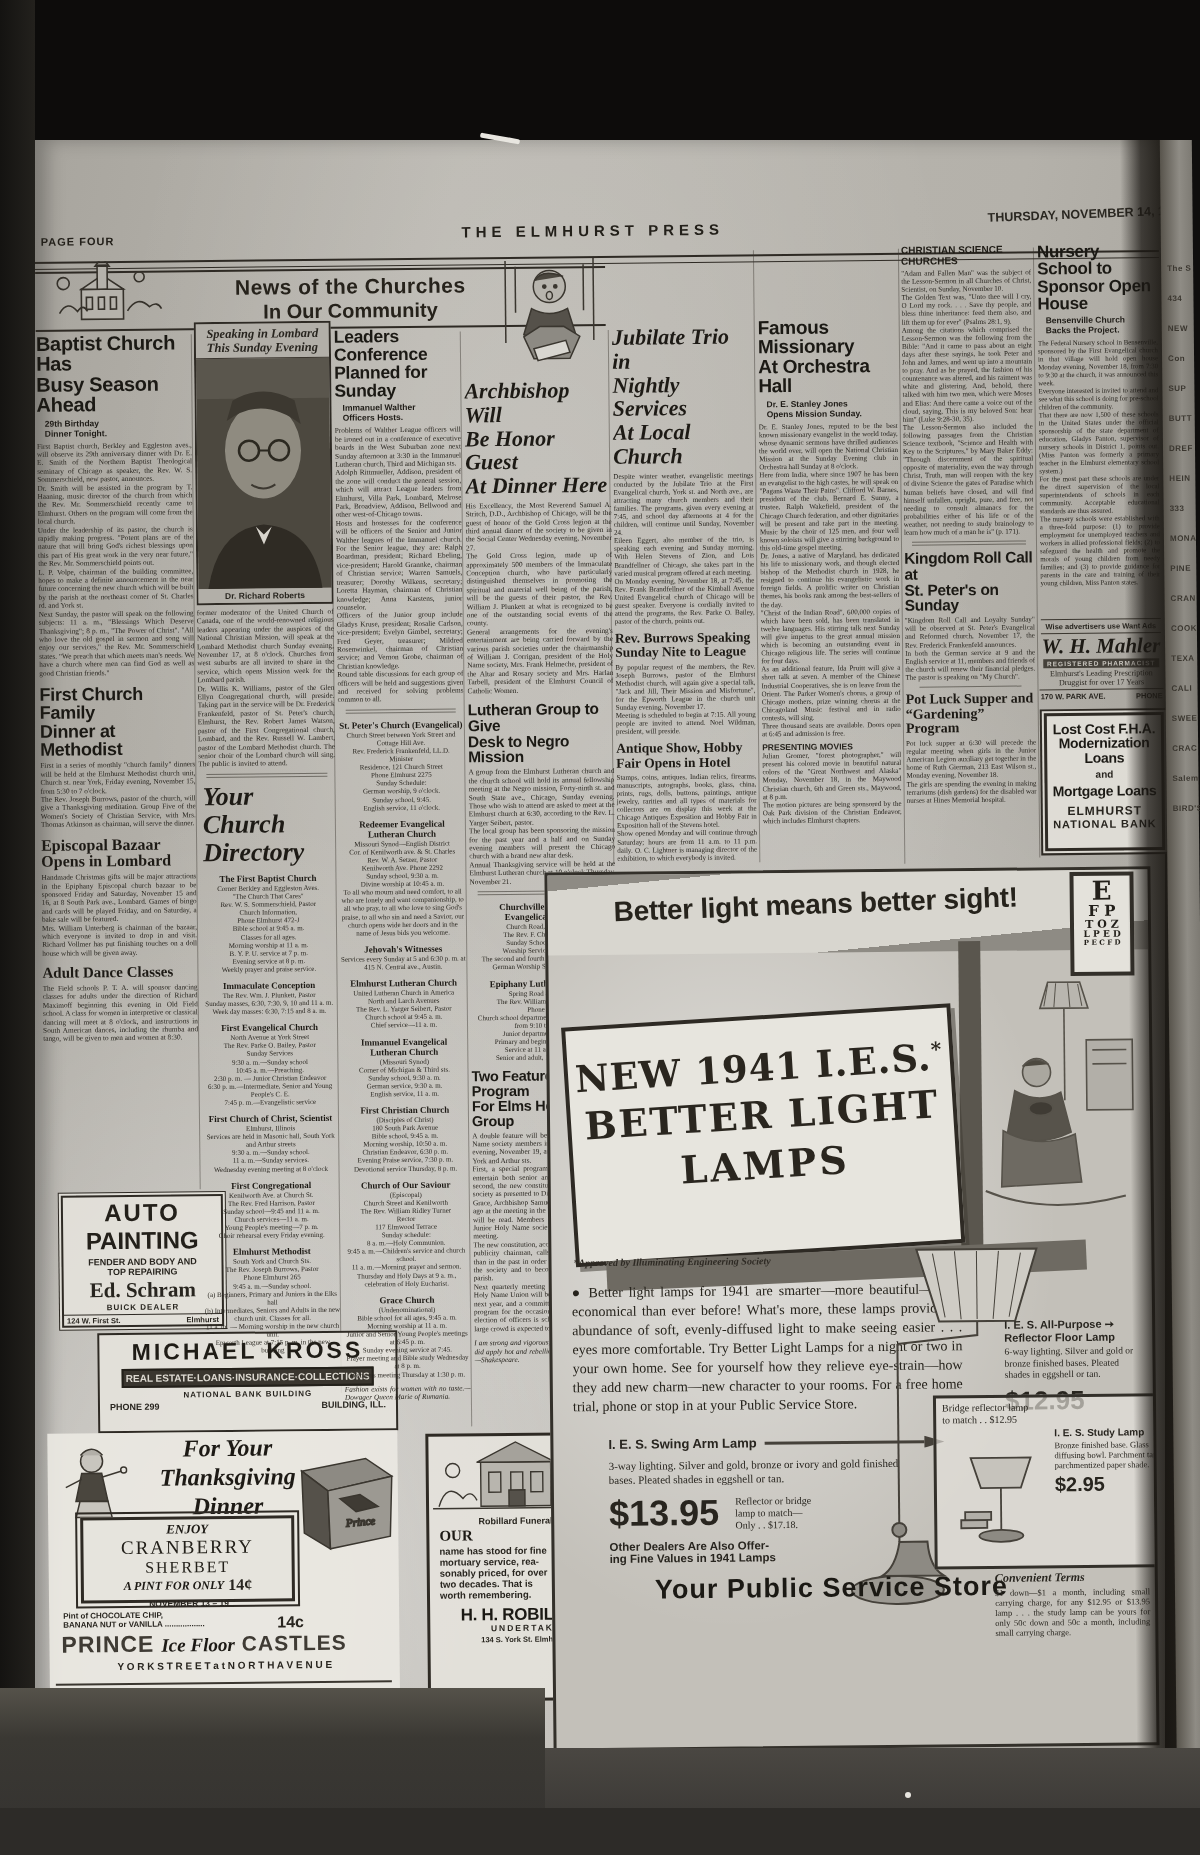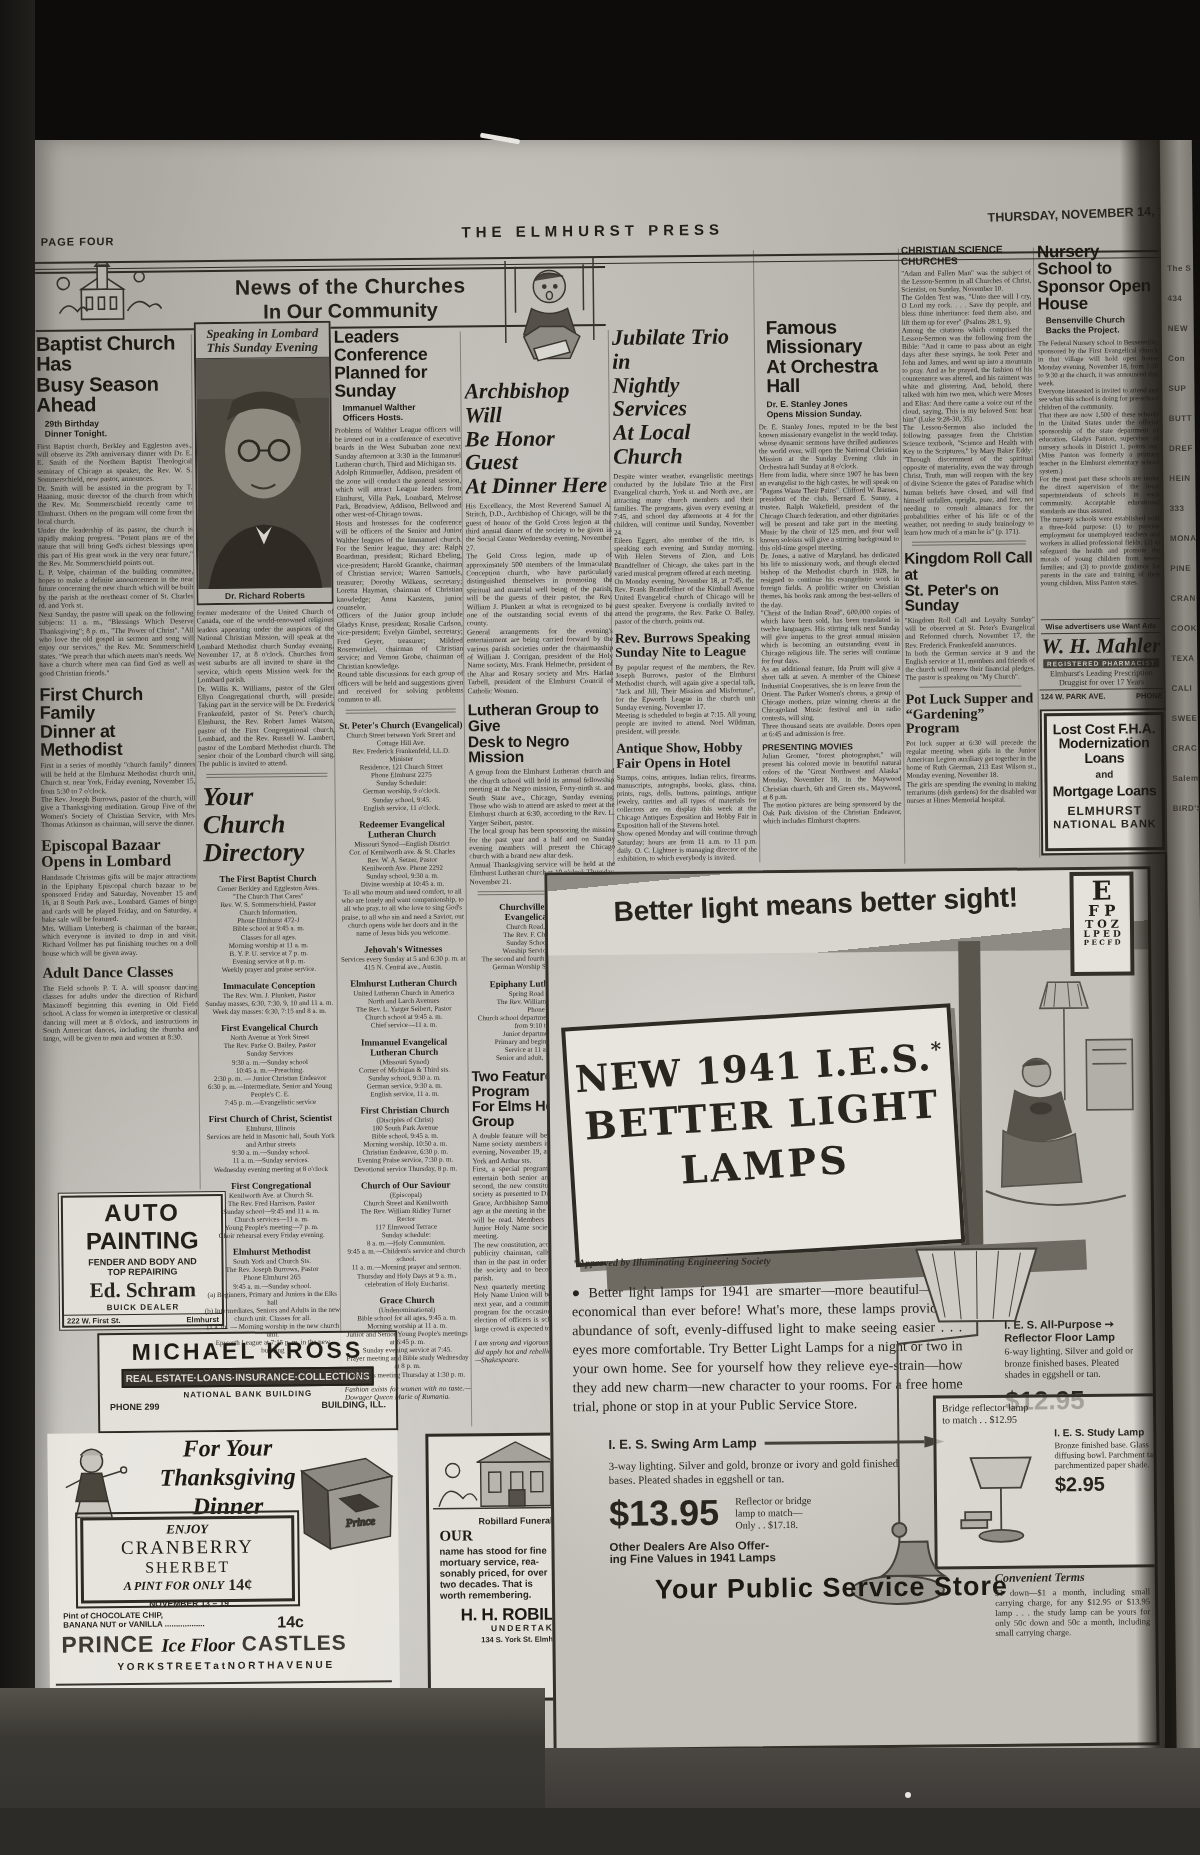--- a/index.html
+++ b/index.html
@@ -130,21 +130,21 @@
     </div>
 
     <div class="adbox" style="left:58px;top:1190px;width:158px;height:128px;box-shadow:0 0 0 2px #e0ded7,0 0 0 3px #2e2a24;">
       <div class="ctr sans" style="font-size:24px;font-weight:700;letter-spacing:2px;margin-top:2px;color:#23201a;">AUTO</div>
       <div class="ctr sans" style="font-size:24px;font-weight:700;color:#23201a;">PAINTING</div>
       <div class="ctr sans" style="font-size:9px;font-weight:700;margin-top:2px;">FENDER AND BODY AND</div>
       <div class="ctr sans" style="font-size:9px;font-weight:700;">TOP REPAIRING</div>
       <div class="ctr" style="font-size:21px;font-weight:700;font-family:'Liberation Serif',serif;margin-top:1px;">Ed. Schram</div>
       <div class="ctr sans" style="font-size:8px;font-weight:700;letter-spacing:1px;">BUICK  DEALER</div>
       <div class="sans" style="font-size:7.5px;font-weight:700;display:flex;justify-content:space-between;padding:1px 3px;border-top:1px solid #2e2a24;margin-top:2px;">
-        <span>222 W. First St.</span>
+        <span>124 W. First St.</span>
         <span>Elmhurst</span>
       </div>
     </div>
 
     <div class="adbox" style="left:93px;top:1328px;width:296px;height:96px;">
       <div class="ctr sans" style="font-size:23px;font-weight:700;letter-spacing:3px;margin-top:4px;color:#1f1c16;">MICHAEL  KROSS</div>
       <div class="ctr sans" style="background:#3a362f;color:#ddd9d1;font-size:10px;font-weight:700;margin:3px 22px;padding:2px 0;border:2px solid #23201a;">REAL ESTATE·LOANS·INSURANCE·COLLECTIONS</div>
       <div class="ctr sans" style="font-size:8px;font-weight:700;letter-spacing:1px;margin-top:2px;">NATIONAL  BANK  BUILDING</div>
       <div class="sans" style="font-size:9px;font-weight:700;display:flex;justify-content:space-between;padding:2px 10px;">
         <span>PHONE 299</span>
@@ -435,21 +435,21 @@
       <div class="body sm" style="margin-top:3px;">  By popular request of the members, the Rev. Joseph Burrows, pastor of the Elmhurst Methodist church, will again give a special talk, "Jack and Jill, Their Mission and Misfortune", for the Epworth League in the church unit Sunday evening, November 17.
   Meeting is scheduled to begin at 7:15. All young people are invited to attend. Noel Wildman, president, will preside.</div>
       <div class="hl-serif" style="font-size:13.5px;white-space:pre-line;margin-top:6px;">Antique Show, Hobby
 Fair Opens in Hotel</div>
       <div class="body sm" style="margin-top:3px;">  Stamps, coins, antiques, Indian relics, firearms, manuscripts, autographs, books, glass, china, prints, rugs, dolls, buttons, paintings, antique jewelry, rarities and all types of materials for collectors are on display this week at the Chicago Antiques Exposition and Hobby Fair in Exposition hall of the Stevens hotel.
   Show opened Monday and will continue through Saturday; hours are from 11 a.m. to 11 p.m. daily. O. C. Lightner is managing director of the exhibition, to which everybody is invited.</div>
 
     </div>
 
     <div class="col" style="left:764px;top:320px;width:139px;height:548px;">
-      <div class="hl-cond" style="font-size:19px;white-space:pre-line;margin-left:8px;">Famous Missionary
+      <div class="hl-cond" style="font-size:19px;white-space:pre-line;">Famous Missionary
 At Orchestra Hall</div>
       <div class="subhead">Dr. E. Stanley Jones
 Opens Mission Sunday.</div>
       <div class="body sm">  Dr. E. Stanley Jones, reputed to be the best known missionary evangelist in the world today, whose dynamic sermons have thrilled audiences the world over, will open the National Christian Mission at the Sunday Evening club in Orchestra hall Sunday at 8 o'clock.
   Here from India, where since 1907 he has been an evangelist to the high castes, he will speak on "Pagans Waste Their Pains". Clifford W. Barnes, president of the club, Bernard E. Sunny, a trustee, Ralph Wakefield, president of the Chicago Church federation, and other dignitaries will be present and take part in the meeting. Music by the choir of 125 men, and four well known soloists will give a stirring background to this old-time gospel meeting.
   Dr. Jones, a native of Maryland, has dedicated his life to missionary work, and though elected bishop of the Methodist church in 1928, he resigned to continue his evangelistic work in foreign fields. A prolific writer on Christian themes, his books rank among the best-sellers of the day.
   "Christ of the Indian Road", 600,000 copies of which have been sold, has been translated in twelve languages. His stirring talk next Sunday will give impetus to the great annual mission which is becoming an outstanding event in Chicago religious life. The series will continue for four days.
   As an additional feature, Ida Pruitt will give a short talk at seven. A member of the Chinese Industrial Cooperatives, she is on leave from the Orient. The Parker Women's chorus, a group of Chicago mothers, prize winning chorus at the Chicagoland Music festival and in radio contests, will sing.
   Three thousand seats are available.  Doors open at 6:45 and admission is free.</div>
       <div class="sans" style="font-size:8.5px;font-weight:700;margin-top:4px;">PRESENTING MOVIES</div>
@@ -487,21 +487,21 @@
   The nursery schools were established with a three-fold purpose: (1) to provide employment for unemployed teachers and workers in allied professional fields; (2) to safeguard the health and promote the morals of young children from needy families; and (3) to provide guidance for parents in the care and training of their young children, Miss Panton states.</div>
     </div>
     <div class="abs ctr sans" style="left:1044px;top:624px;width:120px;font-size:7.5px;font-weight:700;border-top:1px solid #3a362f;border-bottom:1px solid #3a362f;padding:2px 0;">Wise advertisers use Want Ads</div>
 
     <div class="abs" style="left:1042px;top:640px;width:124px;height:76px;">
       <div class="hl-ital" style="font-size:21px;text-align:center;">W. H. Mahler</div>
       <div class="ctr sans" style="font-size:6.5px;font-weight:700;background:#45413a;color:#c9c6bf;margin:1px 4px;padding:1px 0;letter-spacing:1px;">REGISTERED  PHARMACIST</div>
       <div class="ctr" style="font-size:8px;line-height:9px;white-space:pre-line;">Elmhurst's Leading Prescription
 Druggist for over 17 Years</div>
       <div class="sans" style="font-size:7.5px;font-weight:700;display:flex;justify-content:space-between;margin-top:2px;border-top:1px solid #3a362f;padding:2px 1px;">
-        <span>124 W. PARK AVE.</span>
+        <span>170 W. PARK AVE.</span>
         <span>PHONE</span>
       </div>
     </div>
 
     <div class="adbox" style="left:1046px;top:718px;width:114px;height:132px;border-width:3px;box-shadow:0 0 0 2px #dbd8d1,0 0 0 4px #2e2a24;">
       <div class="ctr hl-cond" style="font-size:14px;margin-top:6px;">Lost Cost F.H.A.</div>
       <div class="ctr hl-cond" style="font-size:14px;">Modernization Loans</div>
       <div class="ctr sans" style="font-size:10px;font-weight:700;margin-top:4px;">and</div>
       <div class="ctr hl-cond" style="font-size:14px;margin-top:4px;">Mortgage Loans</div>
       <div class="ctr sans" style="font-size:12px;font-weight:700;margin-top:6px;letter-spacing:1px;">ELMHURST</div>

